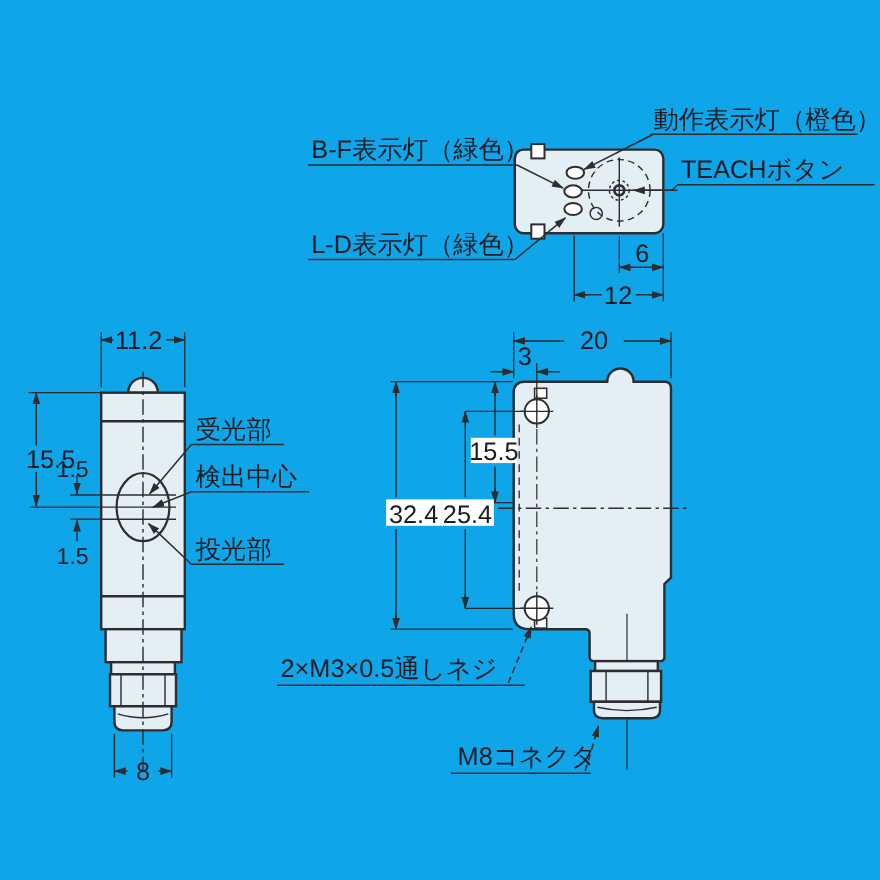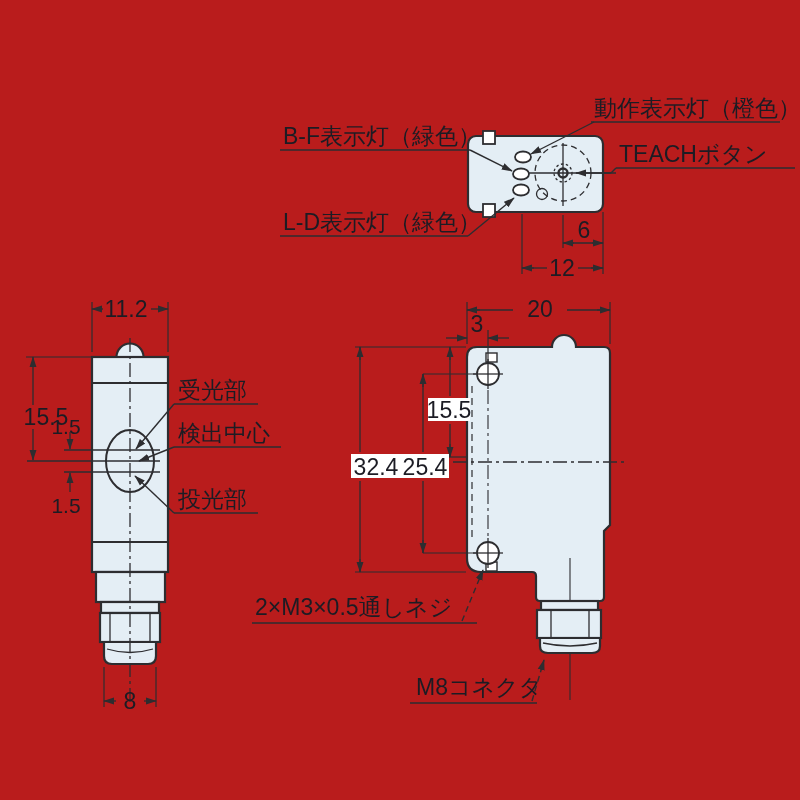--- a/index.html
+++ b/index.html
@@ -1,16 +1,16 @@
 <!DOCTYPE html>
 <html><head>
 <meta charset="utf-8">
 <style>
   html,body{margin:0;padding:0;background:#ffffff;}
-  .stage{position:relative;width:800px;height:800px;background:#b91c1c;overflow:hidden;
+  .stage{position:relative;width:800px;height:800px;background:#0ea5e9;overflow:hidden;
          font-family:"Liberation Sans", sans-serif;}
   svg{position:absolute;left:0;top:0;}
   text{font-family:"Liberation Sans", sans-serif;fill:#1c1c24;}
   .lbl{font-size:23px;}
   .dim{font-size:23px;}
   .outline{fill:#e4eef5;stroke:#2d2d30;stroke-width:2.2;}
   .edge{stroke:#2d2d30;stroke-width:2.2;fill:none;}
   .thin{stroke:#2d2d30;stroke-width:1.3;fill:none;}
   .ext{stroke:#2d2d30;stroke-width:1.2;fill:none;}
   .leader{stroke:#2d2d30;stroke-width:1.4;fill:none;}

